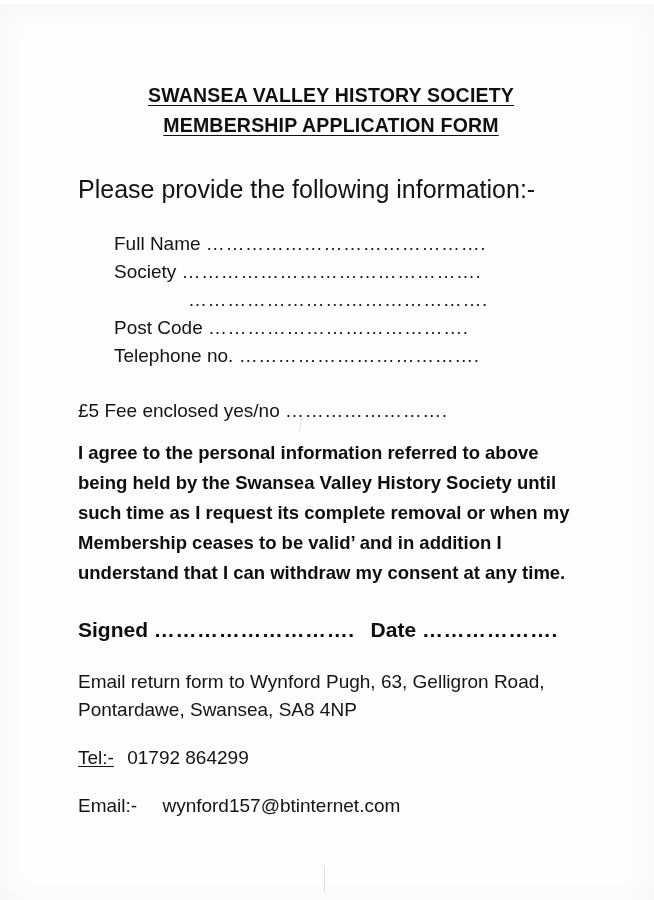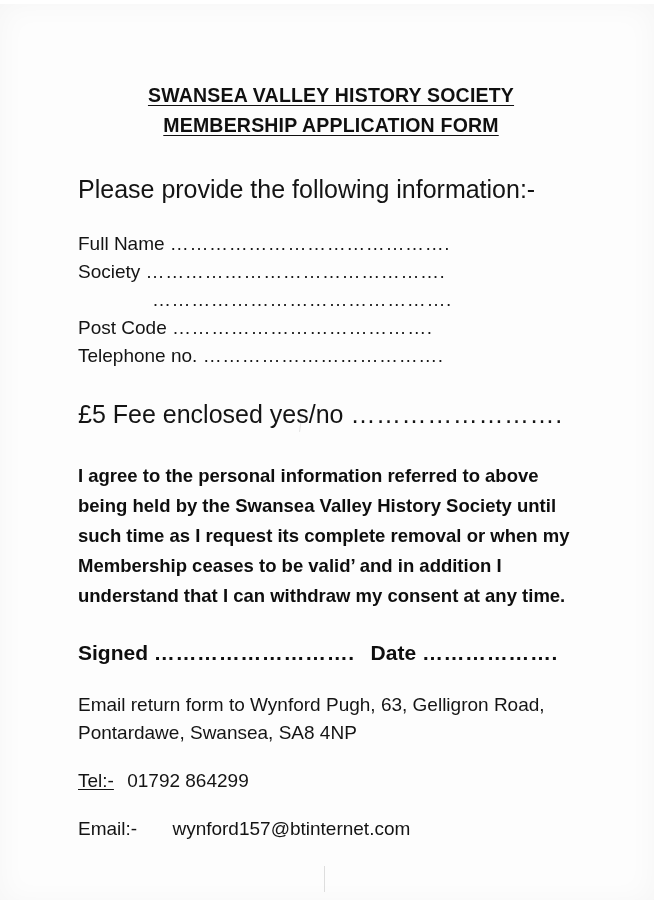--- a/index.html
+++ b/index.html
@@ -69,34 +69,35 @@
     padding-left: 2px;
   }
   .field-row {
     font-size: 19px;
     line-height: 1.47;
     color: #141414;
     white-space: nowrap;
   }
   .field-row .label {
     display: inline;
+    margin-left: 36px;
   }
   .field-row .dots {
     display: inline;
     letter-spacing: 0.6px;
     color: #1a1a1a;
   }
   .field-row.indented .dots {
     padding-left: 74px;
   }
 
   .fee-row {
-    font-size: 25px;
-    color: #141414;
-    margin-bottom: 32px;
+    font-size: 19px;
+    color: #141414;
+    margin-bottom: 16px;
     padding-left: 2px;
     white-space: nowrap;
   }
   .fee-row .dots {
     letter-spacing: 0.6px;
   }
 
   .agreement {
     font-weight: bold;
     font-size: 18.5px;
@@ -146,21 +147,21 @@
     margin-left: 8px;
   }
 
   .email-row {
     font-size: 19px;
     color: #141414;
     padding-left: 2px;
     margin-top: 26px;
   }
   .email-row .email-value {
-    margin-left: 30px;
+    margin-left: 20px;
   }
 
   
   .scan-mark {
     position: absolute;
     left: 324px;
     top: 862px;
     width: 1px;
     height: 26px;
     background: rgba(0,0,0,0.12);

